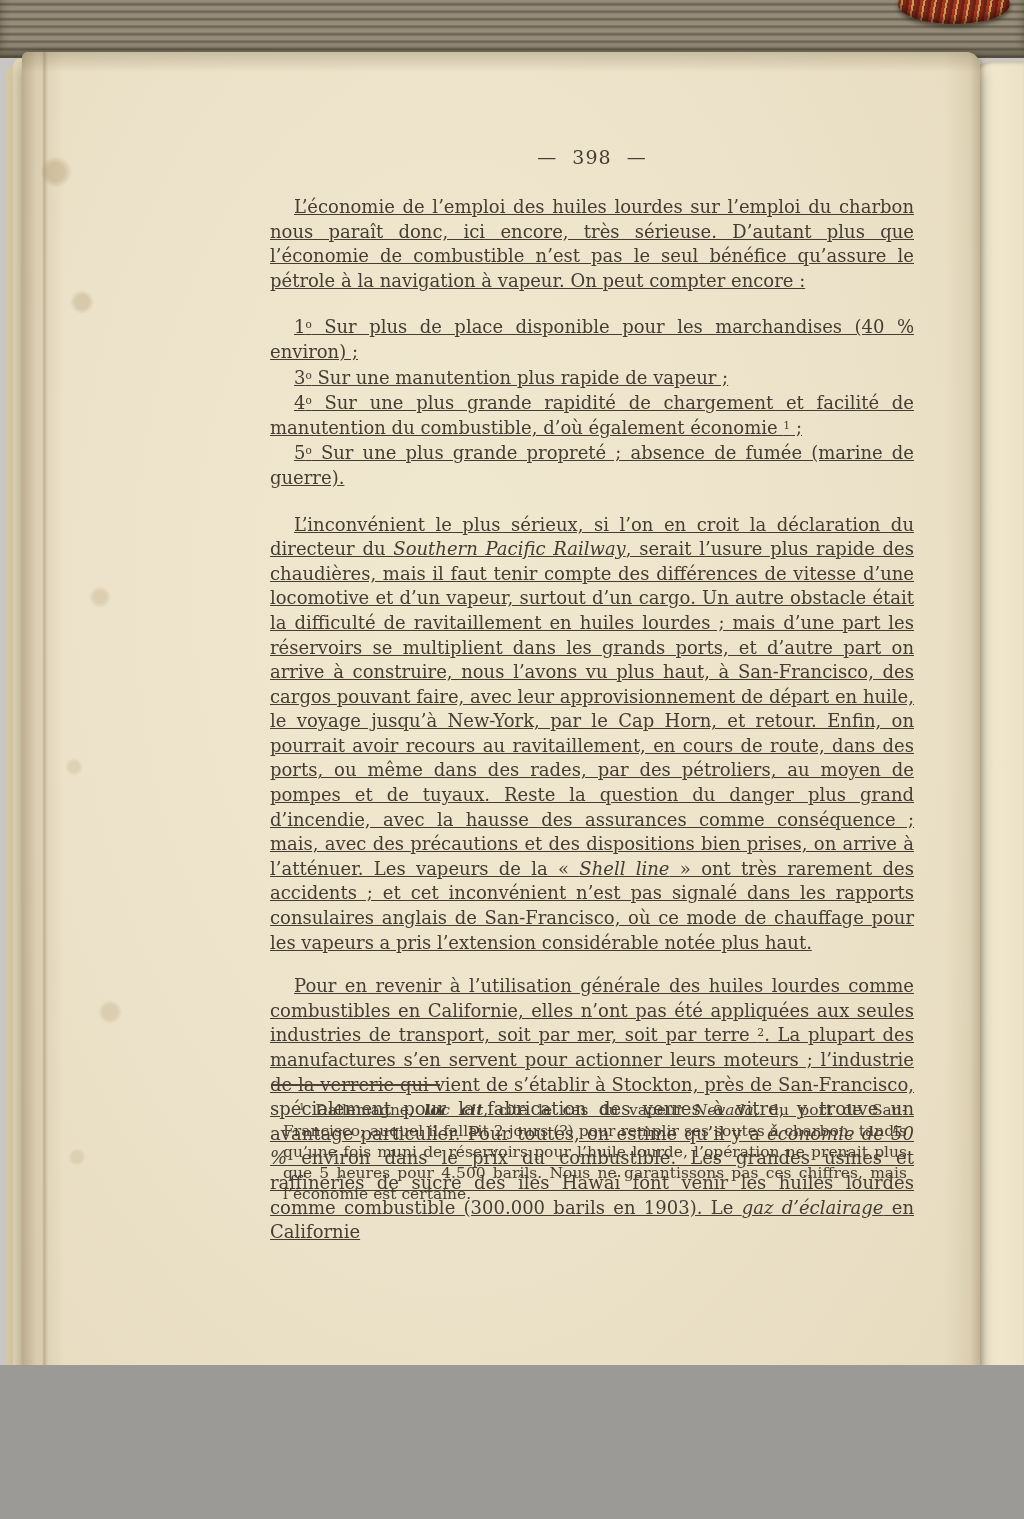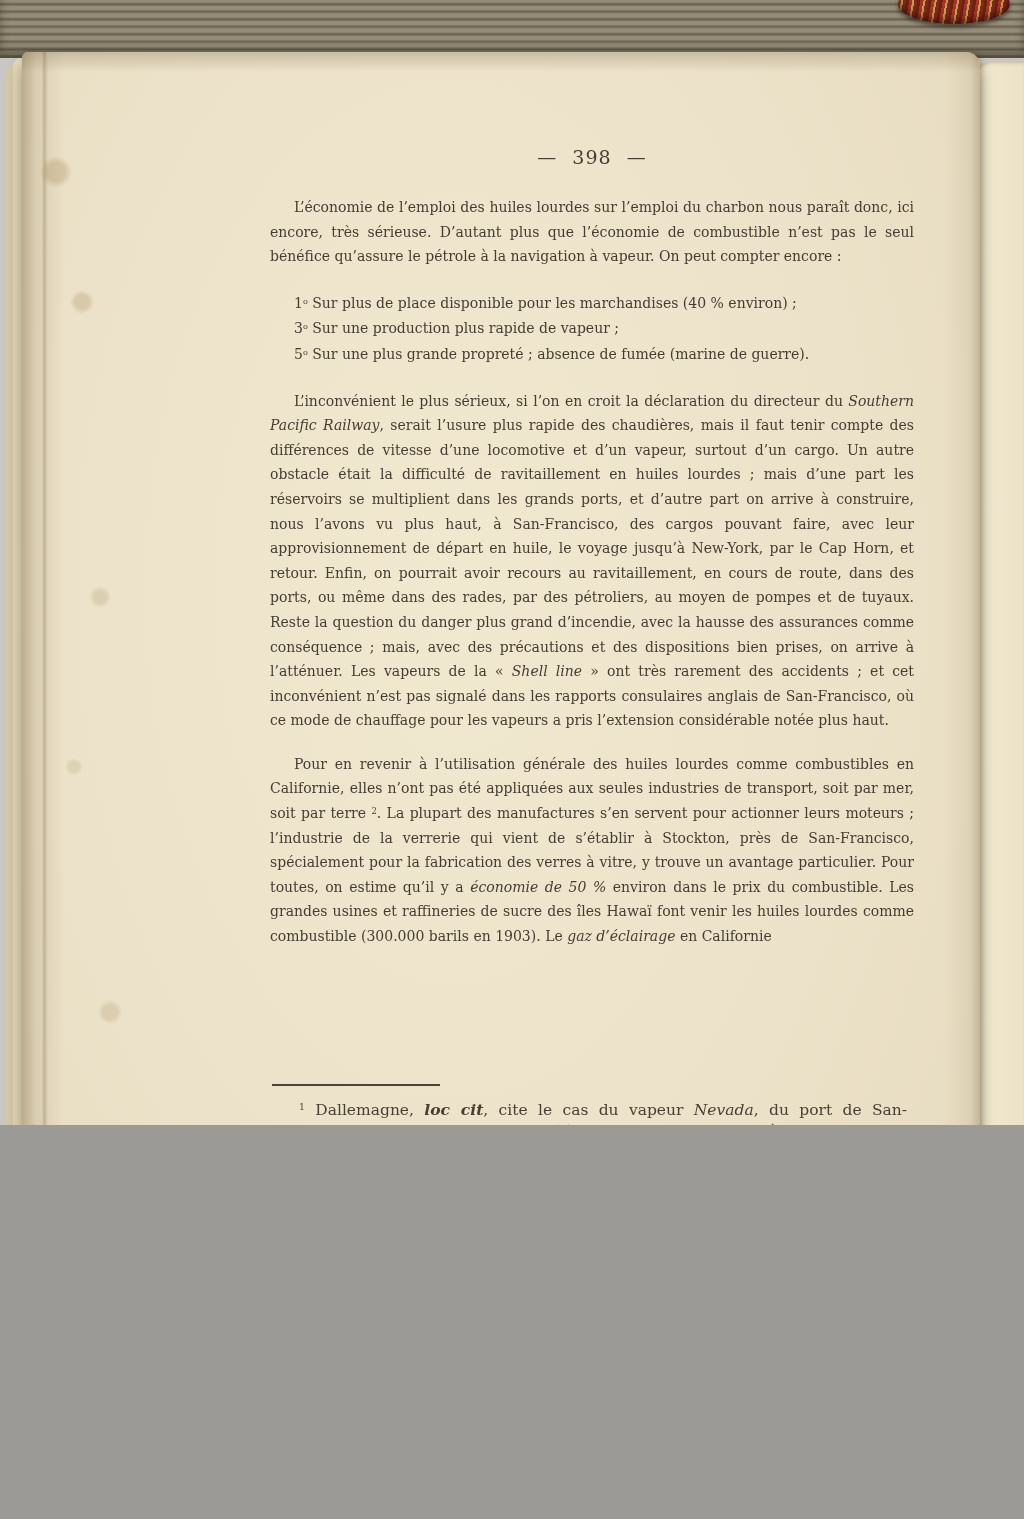--- a/index.html
+++ b/index.html
@@ -1,17 +1,17 @@
 <!DOCTYPE html>
 <html lang="fr"><head>
 <meta charset="utf-8">
 <style>
   html, body { margin:0; padding:0; background:#9b9a97; }
   .stage {
-    position:relative; width:1024px; height:1125px;
+    position:relative; width:1024px; height:1365px;
     background:#c9c7c3; overflow:hidden;
     font-family:"DejaVu Serif", serif;
   }
 
   
   .top-edges {
     position:absolute; left:0; top:0; width:1024px; height:58px;
     background:repeating-linear-gradient(180deg,
       #968d7a 0px, #958c79 2px, #7d7461 3px, #6a6250 4.5px, #8d8471 6px, #968d7a 7.5px);
     box-shadow: inset 0 -8px 10px rgba(45,40,28,.45);
@@ -71,22 +71,22 @@
   
   .content {
     position:absolute; left:248px; top:94px; width:644px;
     color:#453d32;
   }
   .page-number {
     text-align:center; font-size:19px; letter-spacing:1px; word-spacing:8px;
     margin:0 0 27px 0;
   }
   .para {
-    font-size:14px; line-height:24.6px; text-align:justify;
-    text-indent:24px; margin:0;
+    font-size:18px; line-height:24.6px; text-align:justify;
+    text-indent:24px; margin:0;text-decoration:underline;
   }
   .list-block { margin:22px 0; }
   .list-block .para { margin:1px 0; }
   .para.after-gap { margin-top:19px; }
   .i  { font-style:italic; }
   .bi { font-style:italic; font-weight:bold; }
   .sup { font-size:0.60em; vertical-align:0.50em; line-height:0; }
   .ord { font-size:0.58em; vertical-align:0.48em; line-height:0; }
 
   
@@ -121,21 +121,22 @@
     <div class="texture"></div>
 
     <div class="content">
 
       <p class="page-number">— 398 —</p>
 
       <p class="para"><span>L’économie de l’emploi des huiles lourdes sur l’emploi du charbon nous paraît donc, ici encore, très sérieuse. D’autant plus que l’économie de combustible n’est pas le seul bénéfice qu’assure le pétrole à la navigation à vapeur. On peut compter encore :</span></p>
 
       <div class="list-block">
         <p class="para"><span><span>1</span><span class="ord">o</span></span><span> Sur plus de place disponible pour les marchandises (40 % environ) ;</span></p>
-        <p class="para"><span><span>3</span><span class="ord">o</span></span><span> Sur une production plus rapide de vapeur ;</span></p>
+        <p class="para"><span><span>3</span><span class="ord">o</span></span><span> Sur une manutention plus rapide de vapeur ;</span></p>
+        <p class="para"><span><span>4</span><span class="ord">o</span></span><span> Sur une plus grande rapidité de chargement et facilité de manutention du combustible, d’où également économie </span><span class="sup">1</span><span> ;</span></p>
         <p class="para"><span><span>5</span><span class="ord">o</span></span><span> Sur une plus grande propreté ; absence de fumée (marine de guerre).</span></p>
       </div>
 
       <p class="para"><span>L’inconvénient le plus sérieux, si l’on en croit la déclaration du directeur du </span><span class="i">Southern Pacific Railway</span><span>, serait l’usure plus rapide des chaudières, mais il faut tenir compte des différences de vitesse d’une locomotive et d’un vapeur, surtout d’un cargo. Un autre obstacle était la difficulté de ravitaillement en huiles lourdes ; mais d’une part les réservoirs se multiplient dans les grands ports, et d’autre part on arrive à construire, nous l’avons vu plus haut, à San-Francisco, des cargos pouvant faire, avec leur approvisionnement de départ en huile, le voyage jusqu’à New-York, par le Cap Horn, et retour. Enfin, on pourrait avoir recours au ravitaillement, en cours de route, dans des ports, ou même dans des rades, par des pétroliers, au moyen de pompes et de tuyaux. Reste la question du danger plus grand d’incendie, avec la hausse des assurances comme conséquence ; mais, avec des précautions et des dispositions bien prises, on arrive à l’atténuer. Les vapeurs de la « </span><span class="i">Shell line</span><span> » ont très rarement des accidents ; et cet inconvénient n’est pas signalé dans les rapports consulaires anglais de San-Francisco, où ce mode de chauffage pour les vapeurs a pris l’extension considérable notée plus haut.</span></p>
 
       <p class="para after-gap"><span>Pour en revenir à l’utilisation générale des huiles lourdes comme combustibles en Californie, elles n’ont pas été appliquées aux seules industries de transport, soit par mer, soit par terre </span><span class="sup">2</span><span>. La plupart des manufactures s’en servent pour actionner leurs moteurs ; l’industrie de la verrerie qui vient de s’établir à Stockton, près de San-Francisco, spécialement pour la fabrication des verres à vitre, y trouve un avantage particulier. Pour toutes, on estime qu’il y a </span><span class="i">économie de 50 %</span><span> environ dans le prix du combustible. Les grandes usines et raffineries de sucre des îles Hawaï font venir les huiles lourdes comme combustible (300.000 barils en 1903). Le </span><span class="i">gaz d’éclairage</span><span> en Californie</span></p>
 
     </div>
 
     <div class="footnotes">

